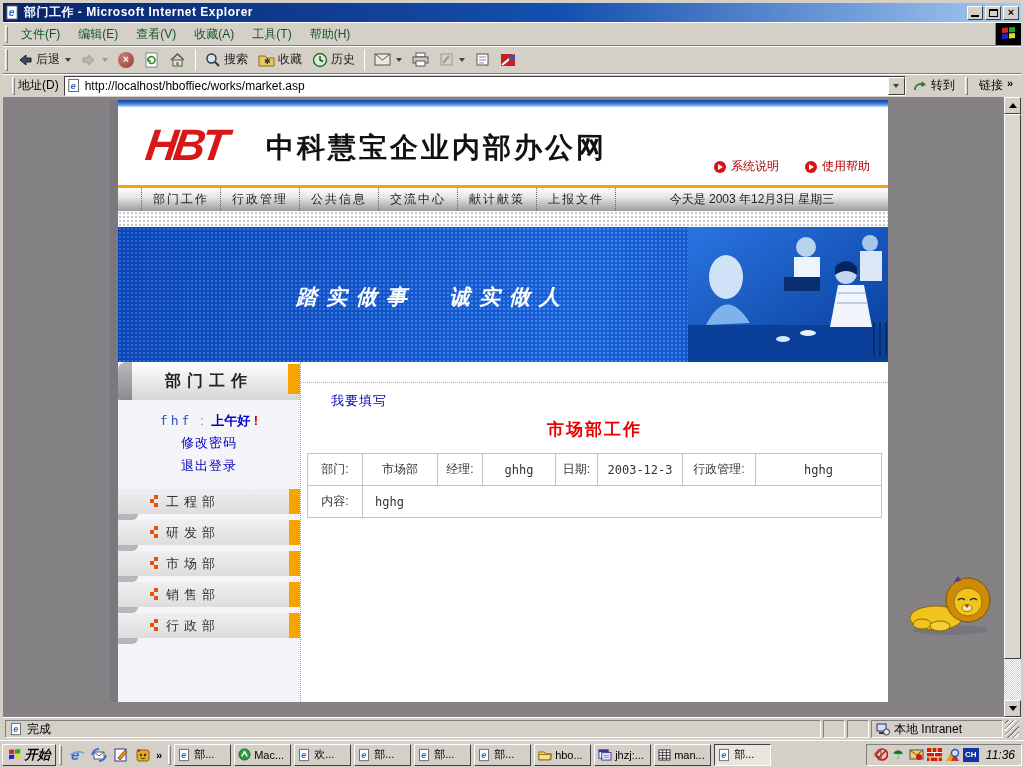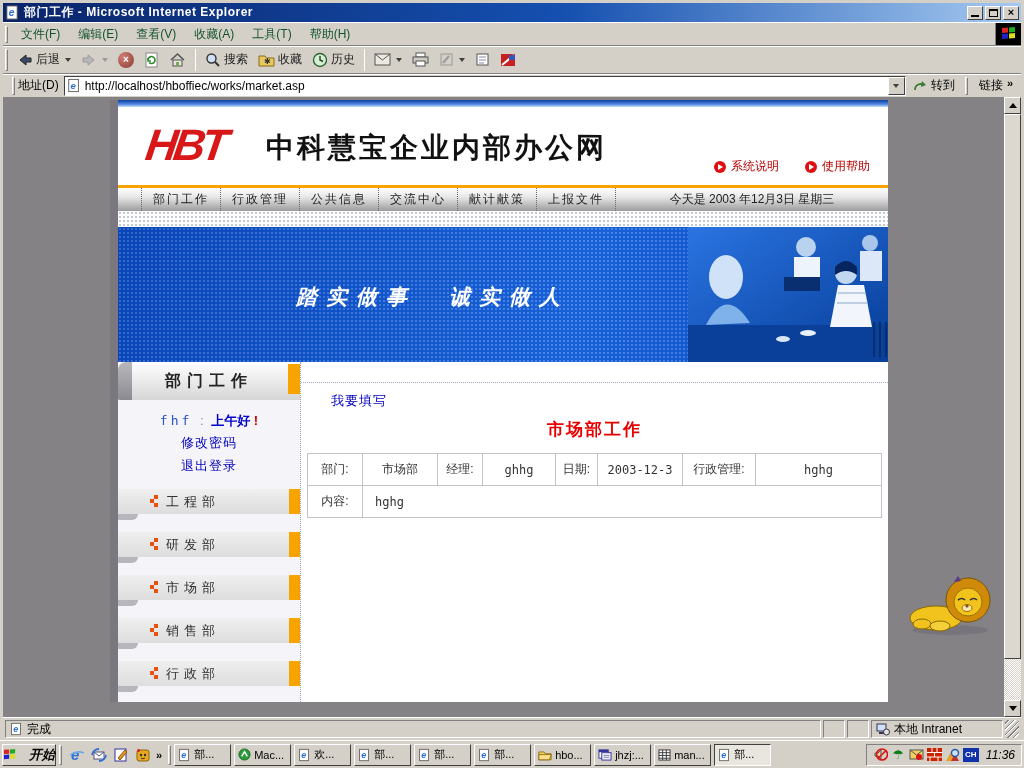--- a/index.html
+++ b/index.html
@@ -101,21 +101,21 @@
   .sbheader .sbtitle { font-size:16px; font-weight:bold; color:#222; letter-spacing:6px; }
   .sbheader::after { content:""; position:absolute; right:0; top:2px; width:12px; height:30px; background:#f7a400; }
   .sbgreet { padding:10px 0 8px 0; text-align:center; }
   .greetline { font-size:13px; line-height:21px; }
   .guser { color:#2a52cc; letter-spacing:3px; font-family:"DejaVu Sans Mono",monospace; }
   .gsep { color:#888; margin:0 4px; }
   .ghello { color:#0000cc; font-weight:bold; }
   .gbang { color:#cc0000; font-weight:bold; }
   .sblink { display:block; font-size:13px; color:#0000bb; line-height:23px; letter-spacing:1px; text-decoration:none; }
   .sbitems { margin-top:4px; }
-  .dept { position:relative; height:25px; margin-bottom:18px;
+  .dept { position:relative; height:25px; margin-bottom:6px;
     background:linear-gradient(180deg,#efefef,#dddddd);
     display:flex; align-items:center; padding-left:48px; }
   .dept::after { content:""; position:absolute; right:0; top:0; bottom:0; width:11px; background:#f7a400; }
   .dept::before { content:""; position:absolute; left:0; bottom:-6px; width:20px; height:6px;
     background:#b6b6bc; border-radius:0 0 10px 2px; }
   .dept-arrow { position:absolute; left:32px; top:10px; width:4px; height:4px; background:#e8500f;
     box-shadow:4px -4px 0 #e8500f,4px 4px 0 #e8500f; }
   .dept-label { font-size:13px; color:#333; letter-spacing:5px; }
 
   .pmain { position:relative; flex:1; background:#fff; border-left:1px dotted #99a; }
@@ -138,21 +138,21 @@
   .spane.main { flex:1; }
   .spane.tiny { width:22px; }
   .spane.zone { width:132px; }
   .sgrip { width:14px; height:18px;
     background:repeating-linear-gradient(135deg,#d4d0c8 0 2px,#808080 2px 3px,#fff 3px 4px); }
 
   
   .taskbar { position:absolute; left:0; top:740px; width:1024px; height:28px;
     background:#d4d0c8; border-top:1px solid #fff; display:flex; align-items:center; padding:0 2px; gap:3px; }
   .startbtn { width:54px; height:22px; background:#d4d0c8; border:1px solid; border-color:#fff #404040 #404040 #fff;
-    display:flex; align-items:center; justify-content:space-between; gap:3px; font-size:13px; font-weight:bold; font-style:italic; }
+    display:flex; align-items:center; justify-content:center; gap:3px; font-size:13px; font-weight:bold; font-style:italic; }
   .tkgrip { width:3px; height:20px; border:1px solid; border-color:#fff #808080 #808080 #fff; }
   .qlaunch { display:flex; align-items:center; gap:4px; padding:0 3px; }
   .qicon { width:18px; height:18px; display:flex; align-items:center; justify-content:center; }
   .chev { font-size:11px; font-weight:bold; color:#000; }
   .taskbtns { display:flex; gap:3px; flex:1; overflow:hidden; }
   .taskbtn { width:57px; height:22px; background:#d4d0c8; border:1px solid; border-color:#fff #404040 #404040 #fff;
     display:flex; align-items:center; gap:3px; padding:0 3px; font-size:11px; color:#000; white-space:nowrap; overflow:hidden; }
   .taskbtn.active { border-color:#404040 #fff #fff #404040; background:#e9e6df; }
   .tray { height:22px; border:1px solid; border-color:#808080 #fff #fff #808080;
     display:flex; align-items:center; gap:3px; padding:0 6px; }

